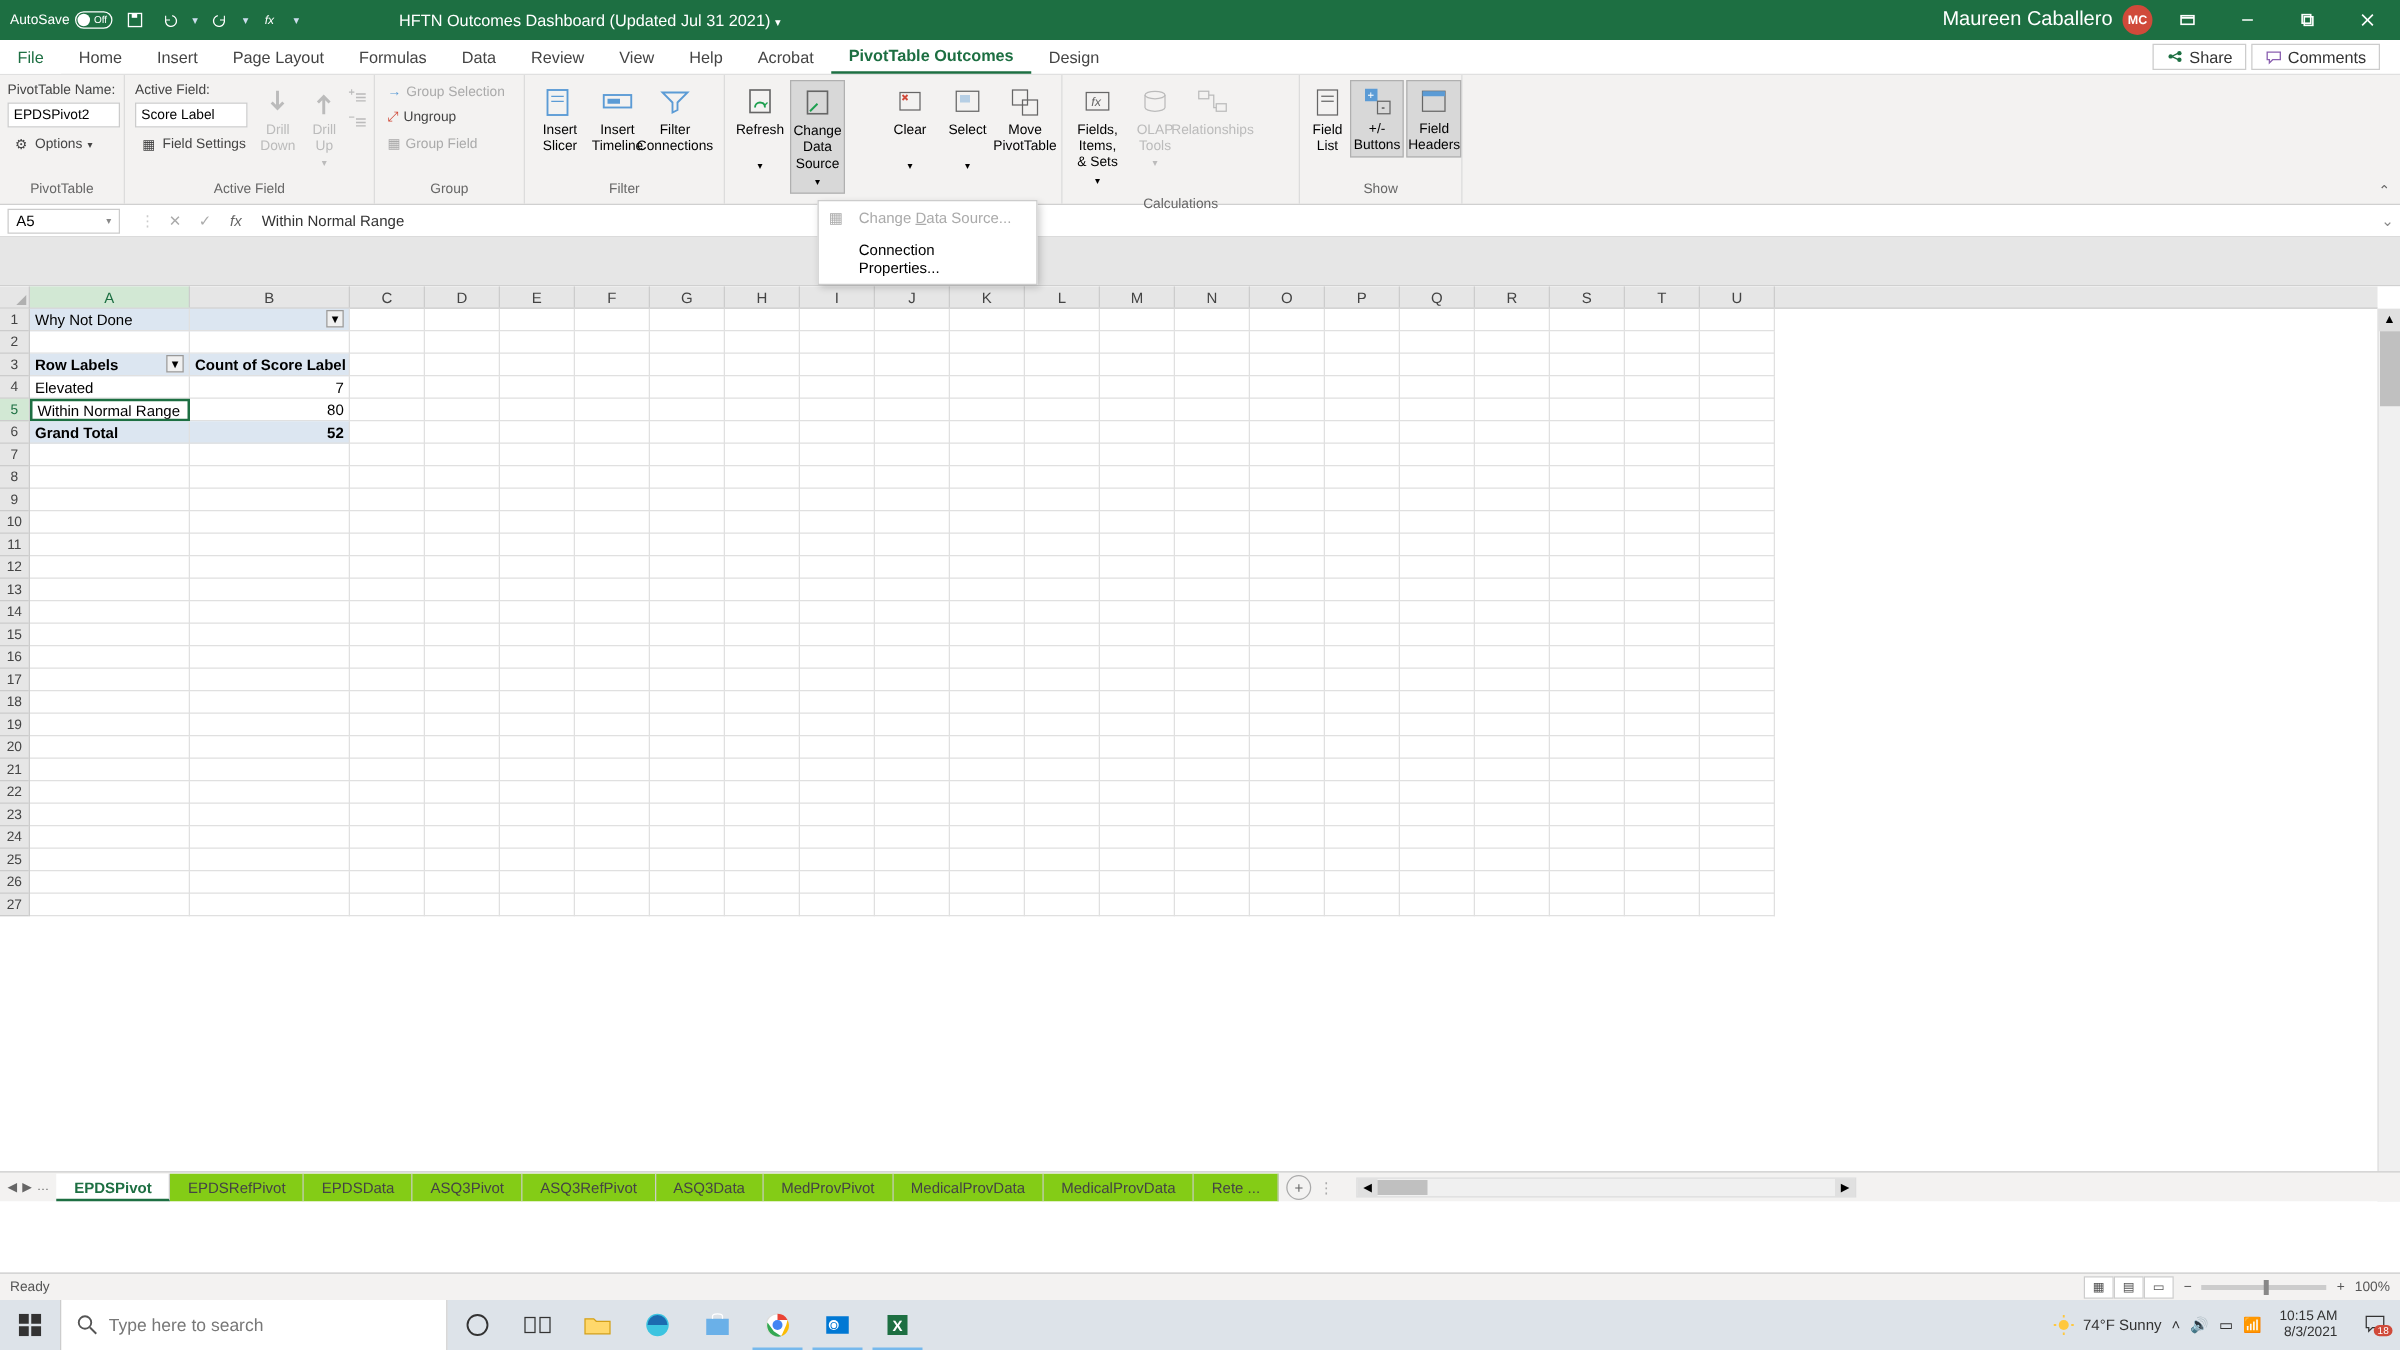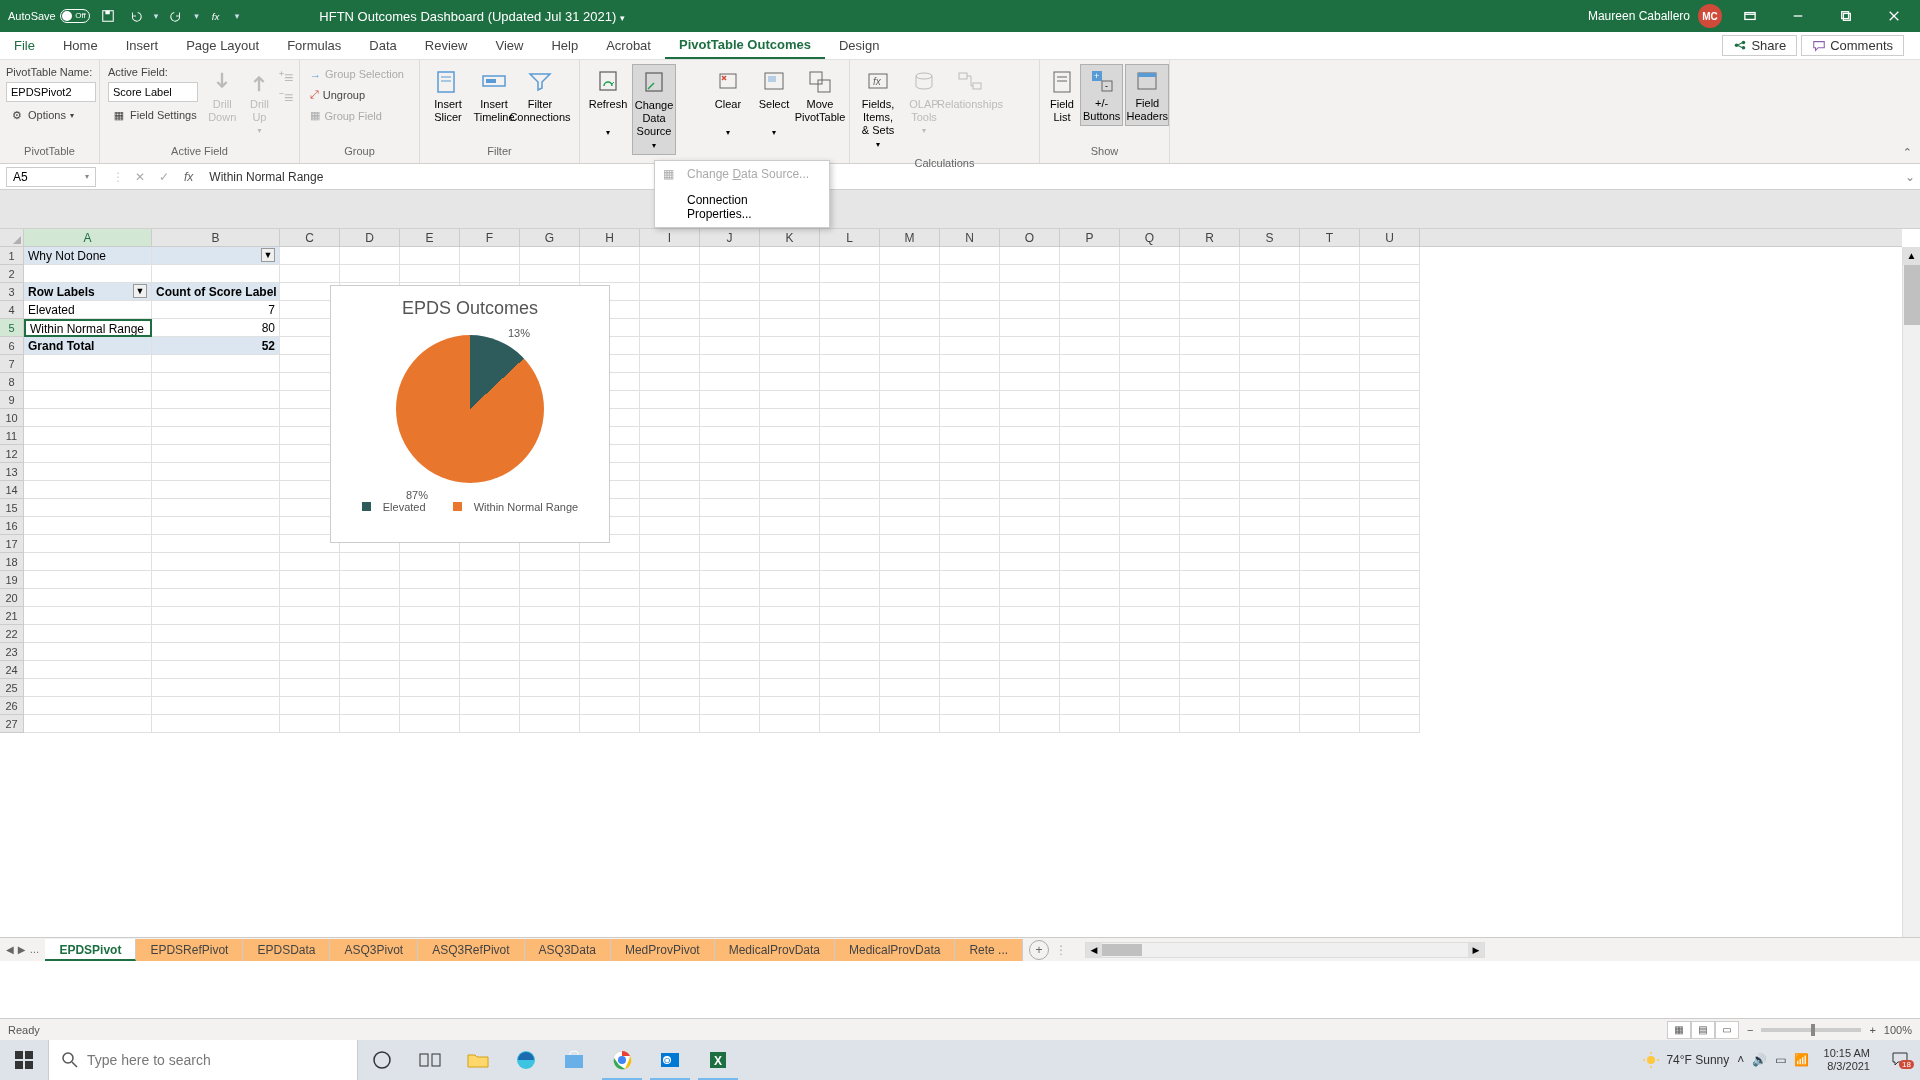--- a/index.html
+++ b/index.html
@@ -10,21 +10,21 @@
 .titlebar .left { display: flex; align-items: center; gap: 8px; padding-left: 8px; }
 .autosave { display: flex; align-items: center; gap: 4px; font-size: 11px; }
 .toggle { width: 30px; height: 14px; border: 1px solid #fff; border-radius: 8px; position: relative; background: #1d6f42; }
 .toggle::after { content: ""; width: 10px; height: 10px; background: #fff; border-radius: 50%; position: absolute; left: 1px; top: 1px; }
 .toggle-off { font-size: 8px; position: absolute; right: 3px; top: 1px; }
 .qat-btn { width: 20px; height: 20px; display: flex; align-items: center; justify-content: center; cursor: pointer; }
 .qat-btn svg { width: 14px; height: 14px; }
 .doc-title { margin-left: 80px; font-size: 13px; }
 .search-box { margin-left: 40px; width: 350px; height: 24px; background: #3a8a5f; display: flex; align-items: center; padding: 0 8px; gap: 6px; font-size: 13px; color: #d4e8dc; }
 .titlebar .right { margin-left: auto; display: flex; align-items: center; gap: 8px; padding-right: 6px; }
-.user-name { font-size: 12px; }
+.user-name { font-size: 16px; }
 .avatar { width: 24px; height: 24px; border-radius: 50%; background: #d04a3a; display: flex; align-items: center; justify-content: center; font-size: 10px; font-weight: bold; }
 .win-btn { width: 40px; height: 32px; display: flex; align-items: center; justify-content: center; cursor: pointer; }
 .win-btn svg { width: 12px; height: 12px; stroke: #fff; fill: none; stroke-width: 1.5; }
 
 
 .menubar { height: 28px; background: #fff; border-bottom: 1px solid #e0e0e0; display: flex; align-items: center; font-size: 13px; }
 .menu-tab { padding: 0 14px; height: 100%; display: flex; align-items: center; cursor: pointer; color: #444; }
 .menu-tab.file { background: #fff; color: #1d6f42; font-weight: normal; }
 .menu-tab.active { color: #1d6f42; border-bottom: 2px solid #1d6f42; font-weight: 600; }
 .menu-right { margin-left: auto; display: flex; gap: 4px; padding-right: 16px; }
@@ -93,21 +93,21 @@
 .pie-label { position: absolute; font-size: 11px; color: #555; }
 .legend { text-align: center; font-size: 11px; color: #555; padding: 10px 0; }
 .legend span { margin: 0 6px; }
 .lbox { display: inline-block; width: 9px; height: 9px; margin-right: 3px; }
 
 
 .sheet-bar { position: absolute; bottom: 0; left: 0; right: 0; height: 24px; background: #f3f2f1; border-top: 1px solid #ccc; display: flex; align-items: center; font-size: 12px; }
 .nav-arrows { display: flex; padding: 0 6px; gap: 4px; }
 .nav-arrows span { cursor: pointer; color: #666; font-size: 10px; }
 .sheet-tabs { display: flex; align-items: flex-end; height: 100%; }
-.sheet-tab { padding: 0 14px; height: 22px; line-height: 22px; border-right: 1px solid #ccc; cursor: pointer; color: #444; background: #fdba74; }
+.sheet-tab { padding: 0 14px; height: 22px; line-height: 22px; border-right: 1px solid #ccc; cursor: pointer; color: #444; background: #84cc16; }
 .sheet-tab.active { background: #fff; color: #1d6f42; font-weight: 600; border-bottom: 2px solid #1d6f42; }
 .add-sheet { width: 20px; height: 20px; border: 1px solid #aaa; border-radius: 50%; text-align: center; line-height: 18px; margin-left: 6px; cursor: pointer; color: #666; }
 .hsb { margin-left: 12px; flex: 1; height: 16px; background: #f0f0f0; position: relative; max-width: 400px; border: 1px solid #ddd; }
 .hsb .arrow { width: 16px; height: 14px; position: absolute; background: #e0e0e0; text-align: center; font-size: 9px; line-height: 14px; cursor: pointer; }
 .hsb .thumb { position: absolute; left: 16px; top: 1px; width: 40px; height: 12px; background: #c0c0c0; }
 
 
 .status-bar { height: 22px; background: #f3f2f1; border-top: 1px solid #ccc; display: flex; align-items: center; font-size: 11px; color: #555; padding: 0 8px; }
 .status-right { margin-left: auto; display: flex; align-items: center; gap: 8px; }
 .view-btns { display: flex; }
@@ -1183,32 +1183,20 @@
             <div class="cell" style="width: 60px;"></div>
             <div class="cell" style="width: 60px;"></div>
           </div>
         </div>
   <div class="vsb">
     <div class="arrow">▲</div>
     <div class="thumb"></div>
     <div class="arrow" style="position:absolute;bottom:0;width:100%">▼</div>
   </div>
 
-  <div class="chart" style="left:330px;top:56px;width:280px;height:258px">
-    <div class="chart-title">EPDS Outcomes</div>
-    <div class="pie-wrap">
-      <div class="pie"></div>
-      <div class="pie-label" style="top:-8px;right:14px">13%</div>
-      <div class="pie-label" style="bottom:-18px;left:10px">87%</div>
-    </div>
-    <div class="legend">
-      <span><span class="lbox" style="background:#2e5c5c"></span><span>Elevated</span></span>
-      <span><span class="lbox" style="background:#e8762d"></span><span>Within Normal Range</span></span>
-    </div>
-  </div>
 
   <div class="sheet-bar">
     <div class="nav-arrows">
       <span>◀</span>
       <span>▶</span>
       <span>…</span>
     </div>
     <div class="sheet-tabs" id="sheet-tabs">
             <div class="sheet-tab active">EPDSPivot</div>
             <div class="sheet-tab">EPDSRefPivot</div>

